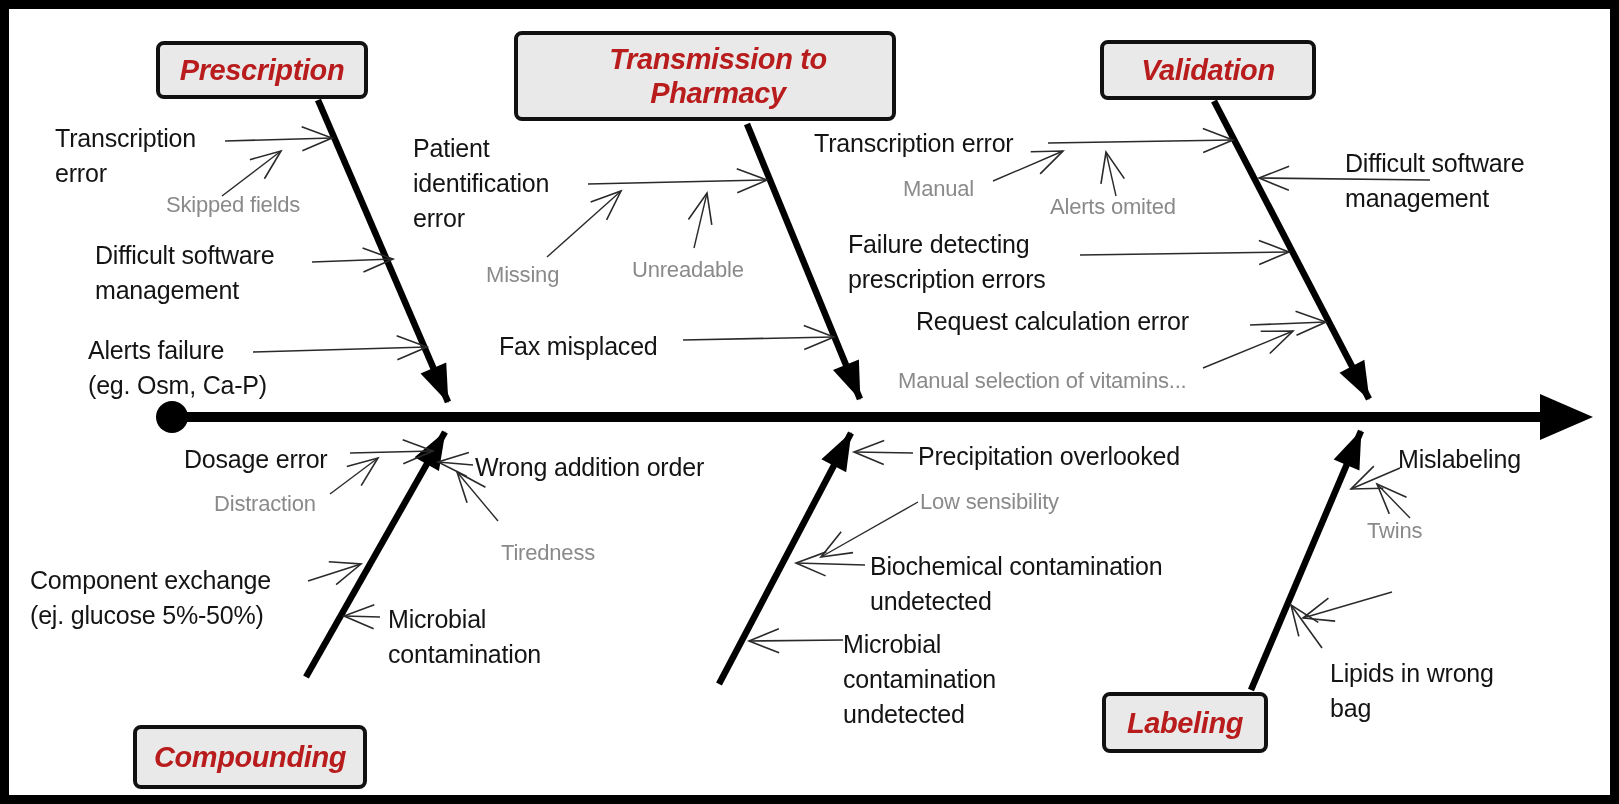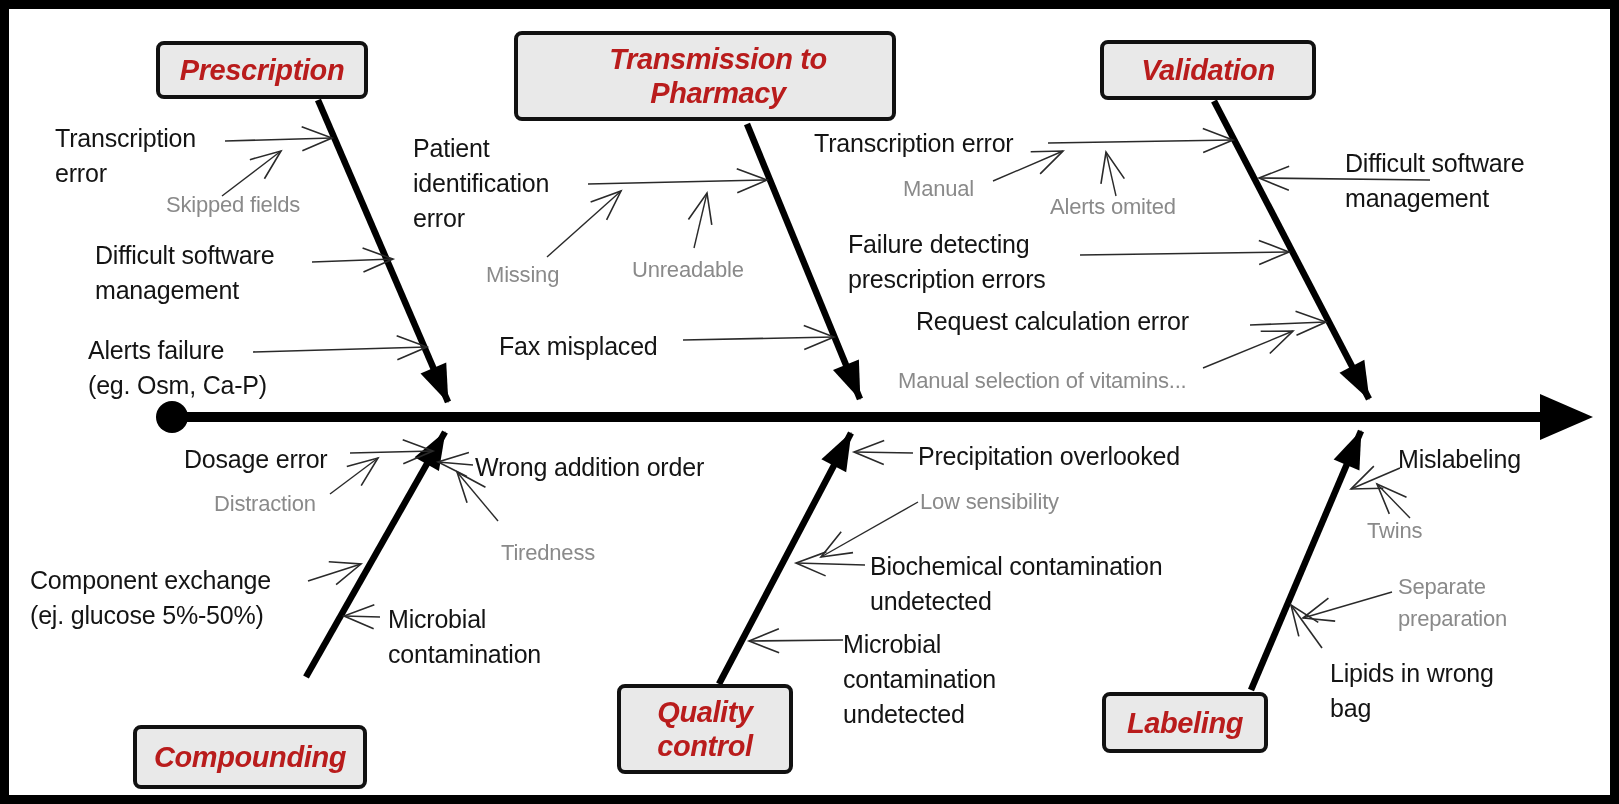--- a/index.html
+++ b/index.html
@@ -85,22 +85,20 @@
     <line x1="1400" y1="468" x2="1351" y2="489" stroke="#2a2a2a" stroke-width="1.6" marker-end="url(#chev)"></line>
     <line x1="1410" y1="518" x2="1377" y2="484" stroke="#2a2a2a" stroke-width="1.4" marker-end="url(#chev)"></line>
     <line x1="1392" y1="592" x2="1303" y2="618" stroke="#2a2a2a" stroke-width="1.4" marker-end="url(#chev)"></line>
     <line x1="1322" y1="648" x2="1291" y2="605" stroke="#2a2a2a" stroke-width="1.6" marker-end="url(#chev)"></line>
   </svg>
 
   <div class="cat" style="left:156px; top:41px; width:212px; height:58px;">Prescription</div>
   <div class="cat" style="left:514px; top:31px; width:382px; height:90px;padding-left:26px;">Transmission to Pharmacy</div>
   <div class="cat" style="left:1100px; top:40px; width:216px; height:60px;">Validation</div>
   <div class="cat" style="left:133px; top:677px; width:234px; height:64px;margin-top:48px;">Compounding</div>
-  <div class="cat" style="left:617px; top:684px; width:176px; height:90px;">Quality
-control</div>
   <div class="cat" style="left:1102px; top:692px; width:166px; height:61px;">Labeling</div>
 
   <div class="lbl" style="left:55px;  top:121px;">Transcription
 error</div>
   <div class="sub" style="left:166px; top:189px;">Skipped fields</div>
   <div class="lbl" style="left:95px;  top:238px;">Difficult software
 management</div>
   <div class="lbl" style="left:88px;  top:333px;">Alerts failure
 (eg. Osm, Ca-P)</div>
 
@@ -133,18 +131,16 @@
   <div class="lbl" style="left:918px; top:439px;">Precipitation overlooked</div>
   <div class="sub" style="left:920px; top:486px;">Low sensibility</div>
   <div class="lbl" style="left:870px; top:549px;">Biochemical contamination
 undetected</div>
   <div class="lbl" style="left:843px; top:627px;">Microbial
 contamination
 undetected</div>
 
   <div class="lbl" style="left:1398px; top:442px;">Mislabeling</div>
   <div class="sub" style="left:1343px; top:515px;margin-left:24px;">Twins</div>
-  <div class="sub" style="left:1398px; top:571px;">Separate
-preparation</div>
   <div class="lbl" style="left:1330px; top:656px;">Lipids in wrong
 bag</div>
 
 </div>
 
 </body></html>

